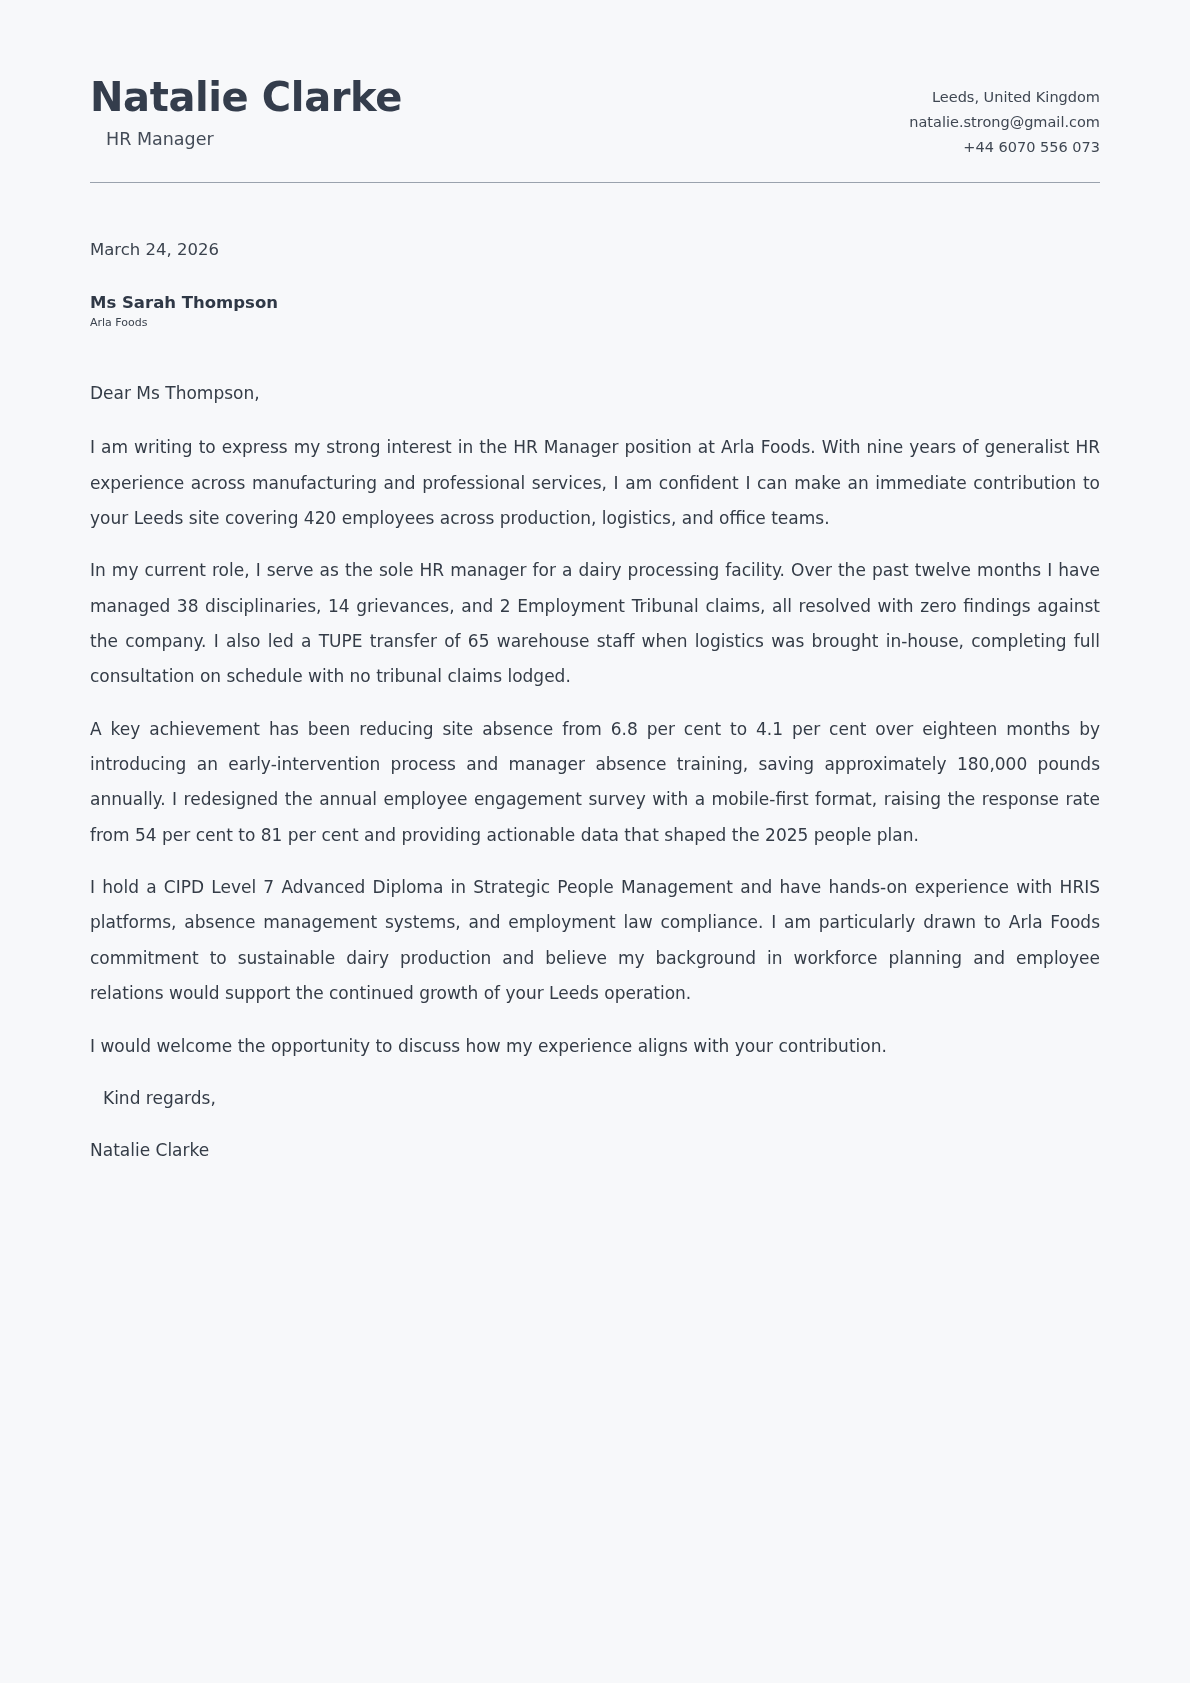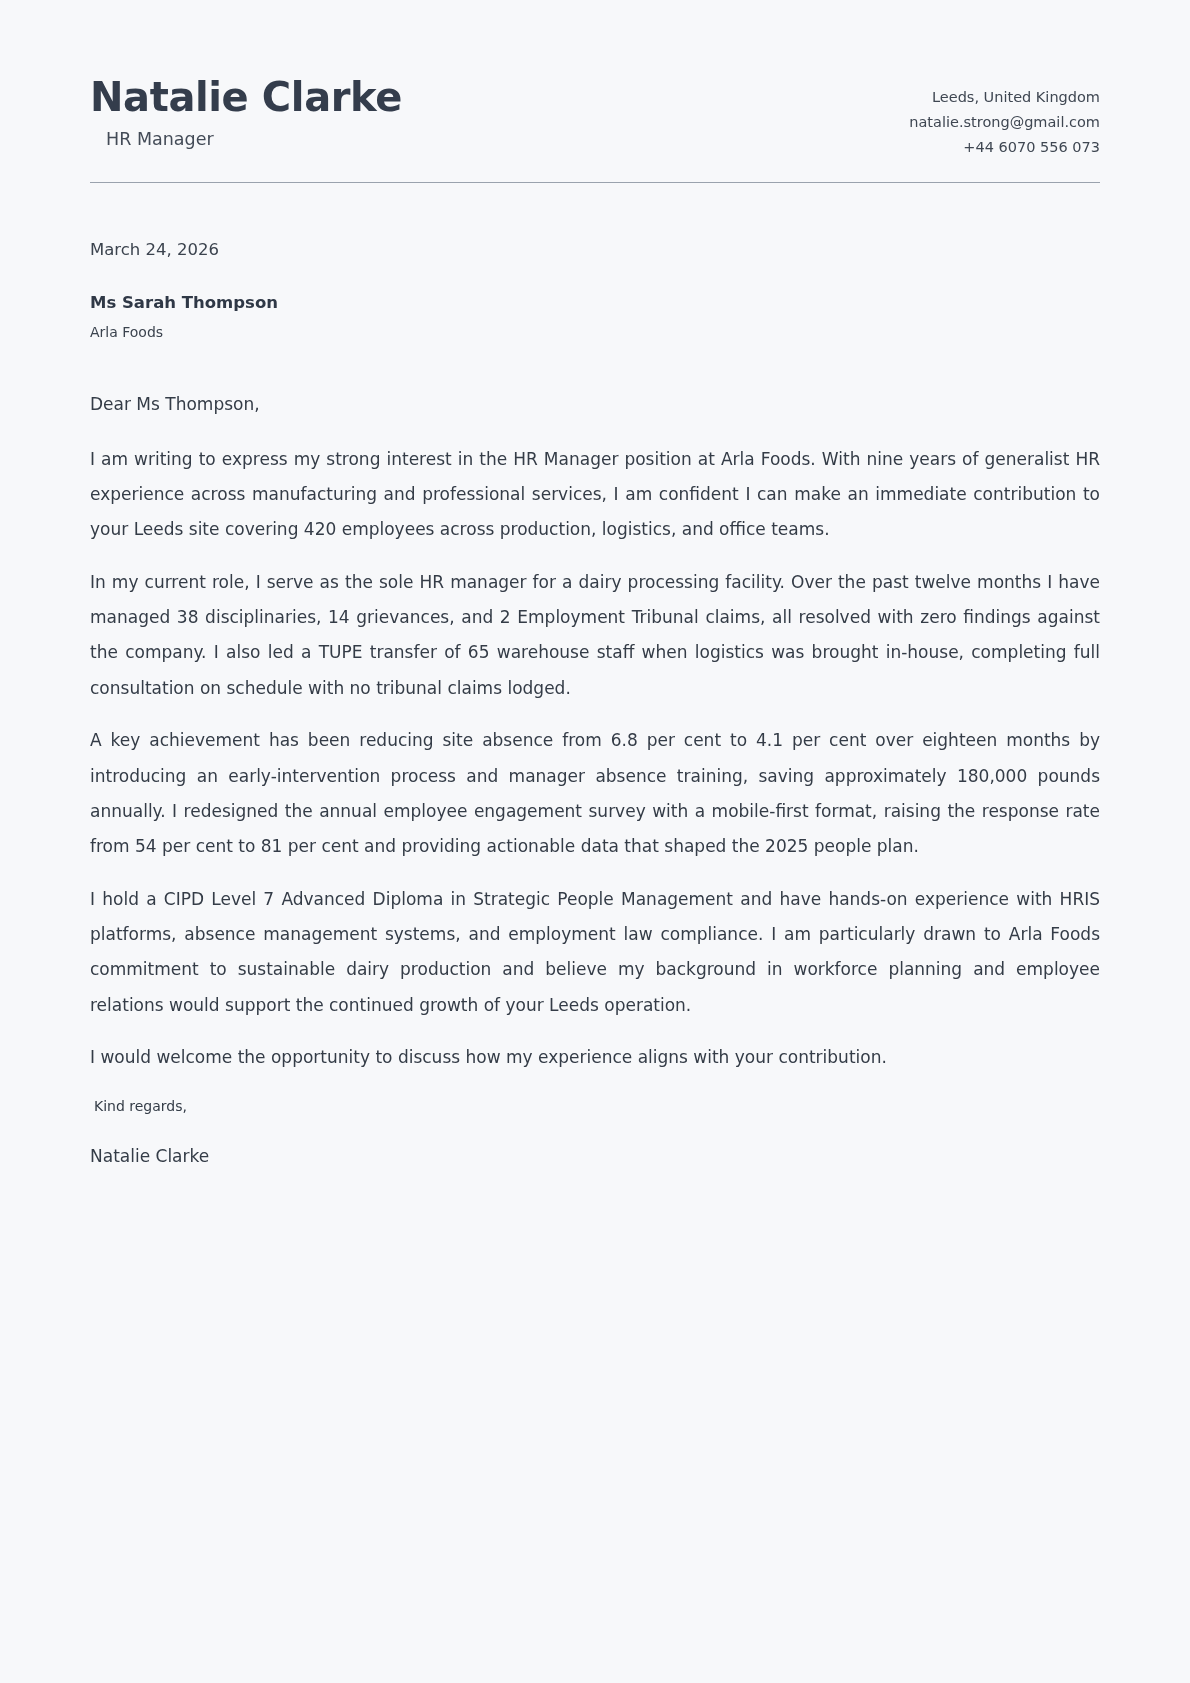--- a/index.html
+++ b/index.html
@@ -78,23 +78,22 @@
     line-height: 1.5;
   }
   .recipient-name {
     font-size: 16.5px;
     font-weight: bold;
     color: #2f3846;
     margin-top: 28px;
     line-height: 1.5;
   }
   .recipient-company {
-    font-size: 14px;
+    font-size: 11px;
     color: #3b434e;
-    margin-top: 7px;
     line-height: 1.5;
   }
 
   
   .letter {
     margin-top: 48px;
   }
   .salutation {
     font-size: 17px;
     color: #343c47;
@@ -106,24 +105,24 @@
     color: #343c47;
     line-height: 2.08;
     text-align: justify;
     text-justify: inter-word;
     margin: 0 0 17px 0;
   }
   .para.last-lines {
     text-align: left;
   }
   .closing {
-    font-size: 14px;
+    font-size: 17px;
     color: #343c47;
     line-height: 2.08;
-    margin: 0 0 17px 4px;
+    margin: 0 0 17px 13px;
   }
   .signature {
     font-size: 17px;
     color: #343c47;
     line-height: 2.08;
     margin: 0;
   }
 </style>
 </head>
 <body>

